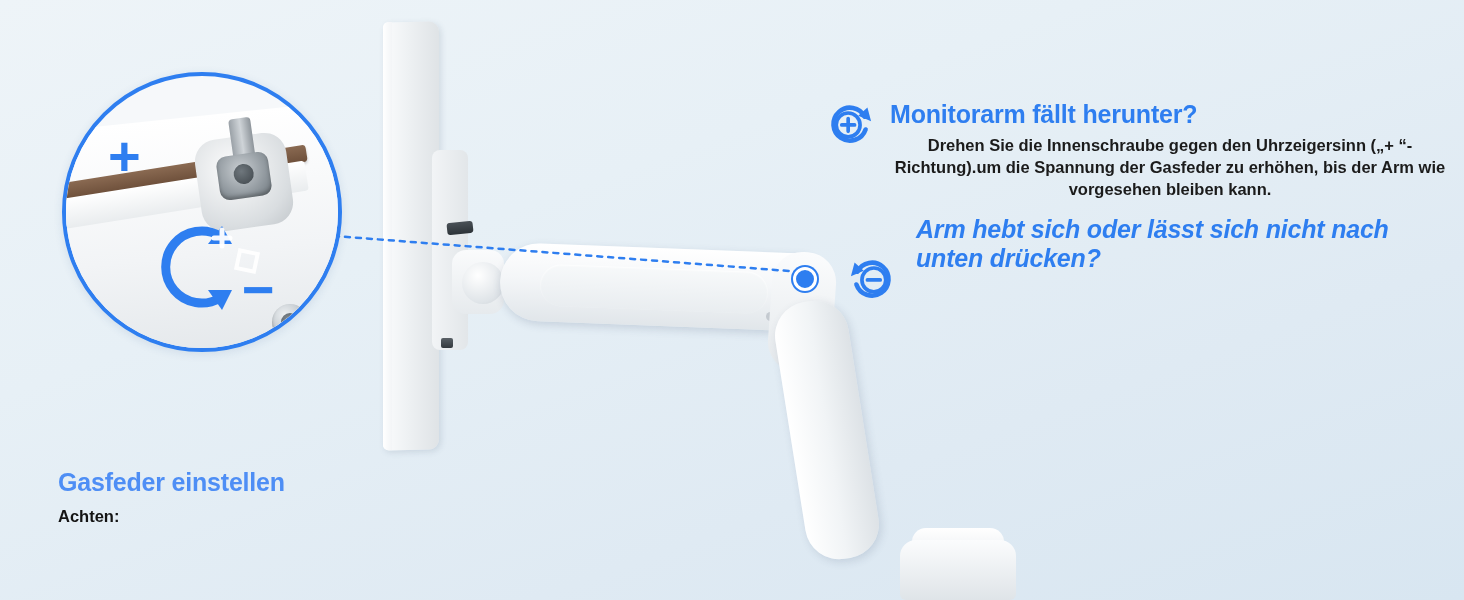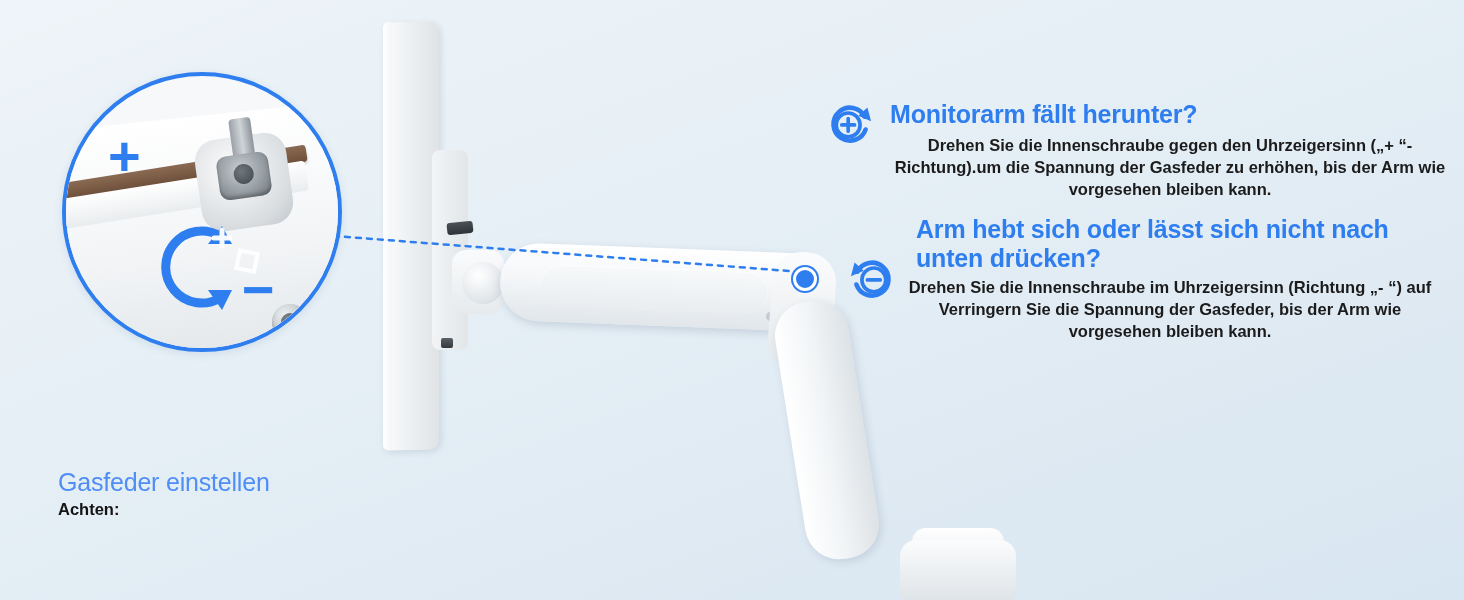--- a/index.html
+++ b/index.html
@@ -171,27 +171,27 @@
   .sym{
     position:absolute;left:0;top:2px;width:44px;height:44px;
   }
   .b-head{
     margin:0 0 6px 62px;font-size:25px;font-weight:700;color:#2e7ef0;letter-spacing:-.2px;
   }
   .b-body{
     margin:0 0 0 64px;font-size:16.5px;font-weight:700;color:#1b1b1b;line-height:1.33;text-align:center;
   }
   .block2{margin-top:14px;}
-  .block2 .b-head{margin-left:88px;margin-bottom:4px;}
+  .block2 .b-head{margin-left:88px;margin-bottom:20px;font-style:italic;}
   .block2 .sym{top:42px;left:22px;}
 
   
   .bottom{position:absolute;left:58px;top:468px;width:760px;}
   .bt-title{
-    margin:0 0 1px 0;font-size:25px;font-weight:400;color:#4e8ef5;letter-spacing:-.2px;
+    margin:0 0 8px 0;font-size:25px;font-weight:700;color:#4e8ef5;letter-spacing:-.2px;
   }
   .bt-line{
     margin:0;font-size:16.5px;font-weight:700;color:#141414;line-height:1.45;
   }
 </style>
 </head>
 <body>
 
 <div class="stage">
 
@@ -254,21 +254,20 @@
     </div>
 
     <div class="block block2">
       <svg class="sym" viewBox="0 0 48 48">
         <path d="M8 16 A18 18 0 1 1 7 30" fill="none" stroke="#2e7ef0" stroke-width="5" stroke-linecap="round"></path>
         <polygon points="5,6 1,21 15,15" fill="#2e7ef0"></polygon>
         <circle cx="26" cy="25" r="13" fill="none" stroke="#2e7ef0" stroke-width="4"></circle>
         <path d="M19 25 h14" stroke="#2e7ef0" stroke-width="4" stroke-linecap="round"></path>
       </svg>
       <h2 class="b-head">Arm hebt sich oder lässt sich nicht nach unten drücken?</h2>
-      <p class="b-body">Drehen Sie die Innenschraube im Uhrzeigersinn (Richtung „- “) auf Verringern Sie die Spannung der Gasfeder, bis der Arm wie vorgesehen bleiben kann.</p>
     </div>
 
   </div>
 
   <div class="bottom">
     <h2 class="bt-title">Gasfeder einstellen</h2>
     <p class="bt-line">Achten:</p>
   </div>
 
 </div>

